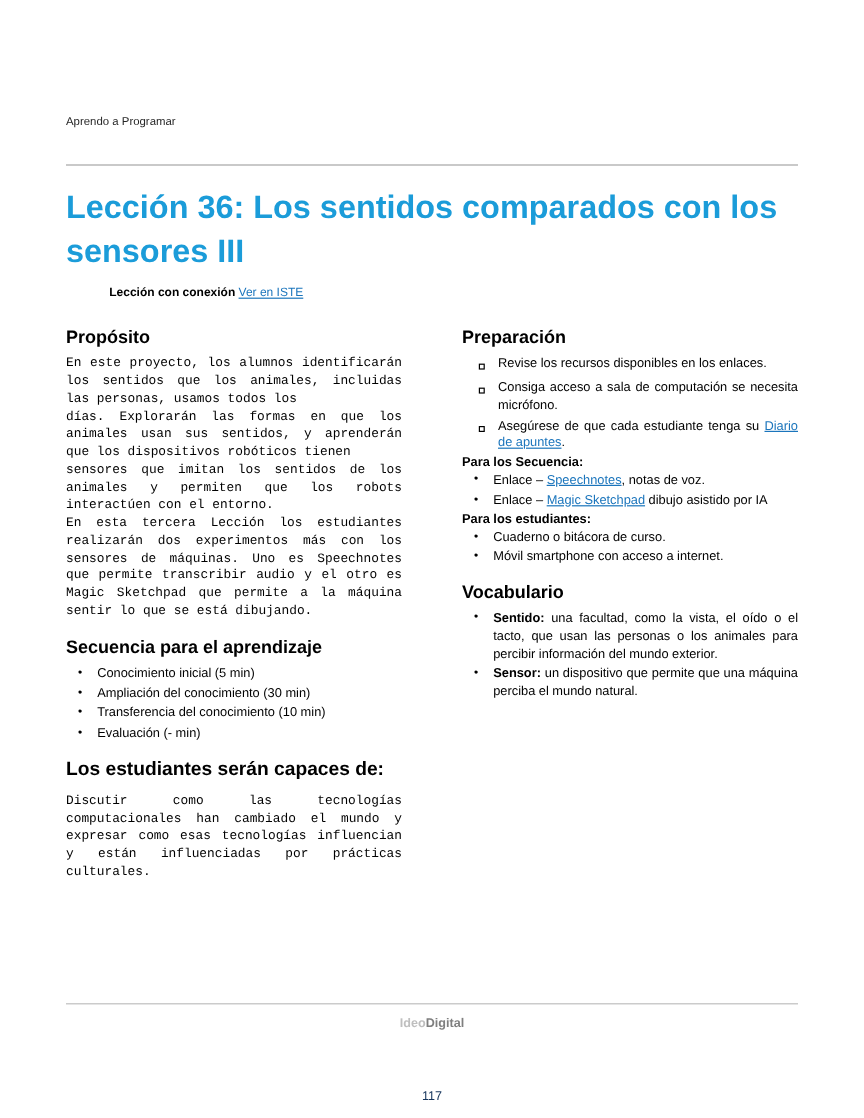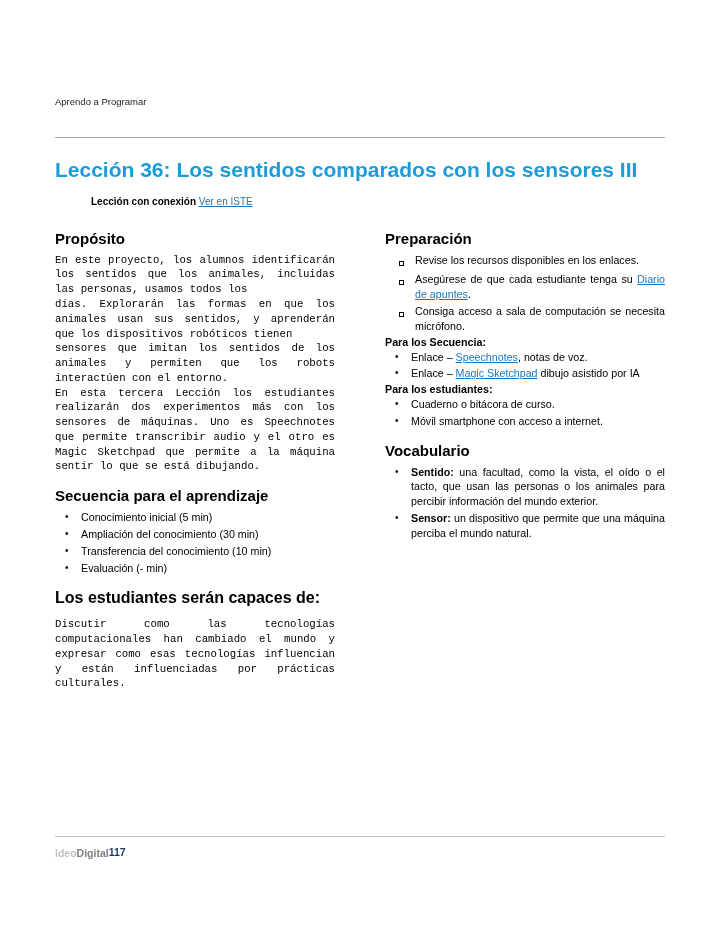--- a/index.html
+++ b/index.html
@@ -3,21 +3,21 @@
 <meta charset="utf-8">
 <style>
   * { margin:0; padding:0; box-sizing:border-box; }
   html,body { background:#ffffff; }
   body { font-family:"Liberation Sans", sans-serif; color:#000; }
   .page { position:relative; width:720px; height:932px; background:#fff; padding:0 55px; overflow:hidden; }
 
   .hdr-brand { padding-top:96px; font-size:9.5px; color:#262626; }
   .hdr-rule { border:none; border-top:1px solid #a6a6a6; margin-top:30px; }
 
-  h1.title { margin-top:18px; font-size:21px; line-height:1.32; font-weight:bold; color:#1b9cd9; }
+  h1.title { margin-top:18px; font-size:27px; line-height:1.32; font-weight:bold; color:#1b9cd9; }
   .conn { margin-top:12px; font-size:10px; }
   .conn .lbl { font-weight:bold;padding-left:36px; }
   a.link { color:#1b75bc; text-decoration:underline; cursor:pointer; }
 
   .columns { display:flex; gap:50px; margin-top:10px; }
   .col { flex:1 1 0; min-width:0; }
 
   h2.sec { font-size:15px; font-weight:bold; color:#000; margin-top:13px; margin-bottom:6px; }
   .body, .jline { font-size:10.7px; line-height:1.38; }
   .jline { text-align:justify;font-family:Liberation Mono, monospace; }
@@ -29,24 +29,24 @@
   .li .txt { flex:1 1 auto; text-align:justify; }
   .sq { display:inline-block; width:5px; height:5px; border:1px solid #000; margin-left:2px; margin-bottom:1px; }
   .li.sqli .marker { flex:0 0 30px; padding-left:12px; padding-top:3px; }
 
   .lead { font-size:16px; font-weight:bold; margin-top:14px; margin-bottom:10px; }
   .sublabel { font-size:10.7px; font-weight:bold; margin-top:2px; margin-bottom:2px; }
   .term { font-weight:bold; }
 
   footer.pg-footer { position:absolute; left:55px; right:55px; top:836px; }
   .ftr-rule { border:none; border-top:1px solid #bfbfbf; }
-  .ftr-row { display:flex; justify-content:flex-start; align-items:center; margin-top:6px; }
+  .ftr-row { display:flex; justify-content:flex-end; align-items:center; margin-top:6px;flex-direction:column; }
   .brand-light { color:#bfbfbf; font-size:10.5px; font-weight:bold; }
   .brand-bold { color:#7f7f7f; font-size:10.5px; font-weight:bold; }
-  .pageno { color:#17365d; font-size:10.5px; font-weight:bold; }
+  .pageno { color:#17365d; font-size:10.5px; font-weight:normal;margin-top:47px; }
 </style>
 </head>
 <body>
 
 <div class="page">
 
   <div class="hdr-brand">Aprendo a Programar</div>
   <hr class="hdr-rule">
 
   <h1 class="title">Lección 36: Los sentidos comparados con los sensores III</h1>
@@ -93,25 +93,25 @@
     <div class="col">
 
       <h2 class="sec">Preparación</h2>
       <div class="list">
         <div class="li sqli">
           <span class="marker"><span class="sq"></span></span>
           <span class="txt">Revise los recursos disponibles en los enlaces.</span>
         </div>
         <div class="li sqli">
           <span class="marker"><span class="sq"></span></span>
-          <span class="txt"><span>Asegúrese de que cada estudiante tenga su </span><a class="link">Diario de apuntes</a><span>.</span></span>
+          <span class="txt">Consiga acceso a sala de computación se necesita micrófono.</span>
         </div>
         <div class="li sqli">
           <span class="marker"><span class="sq"></span></span>
-          <span class="txt">Consiga acceso a sala de computación se necesita micrófono.</span>
+          <span class="txt"><span>Asegúrese de que cada estudiante tenga su </span><a class="link">Diario de apuntes</a><span>.</span></span>
         </div>
       </div>
 
       <div class="sublabel">Para los Secuencia:</div>
       <div class="list">
         <div class="li">
           <span class="marker marker-dot">•</span>
           <span class="txt"><span>Enlace – </span><a class="link">Speechnotes</a><span>, notas de voz.</span></span>
         </div>
         <div class="li">

